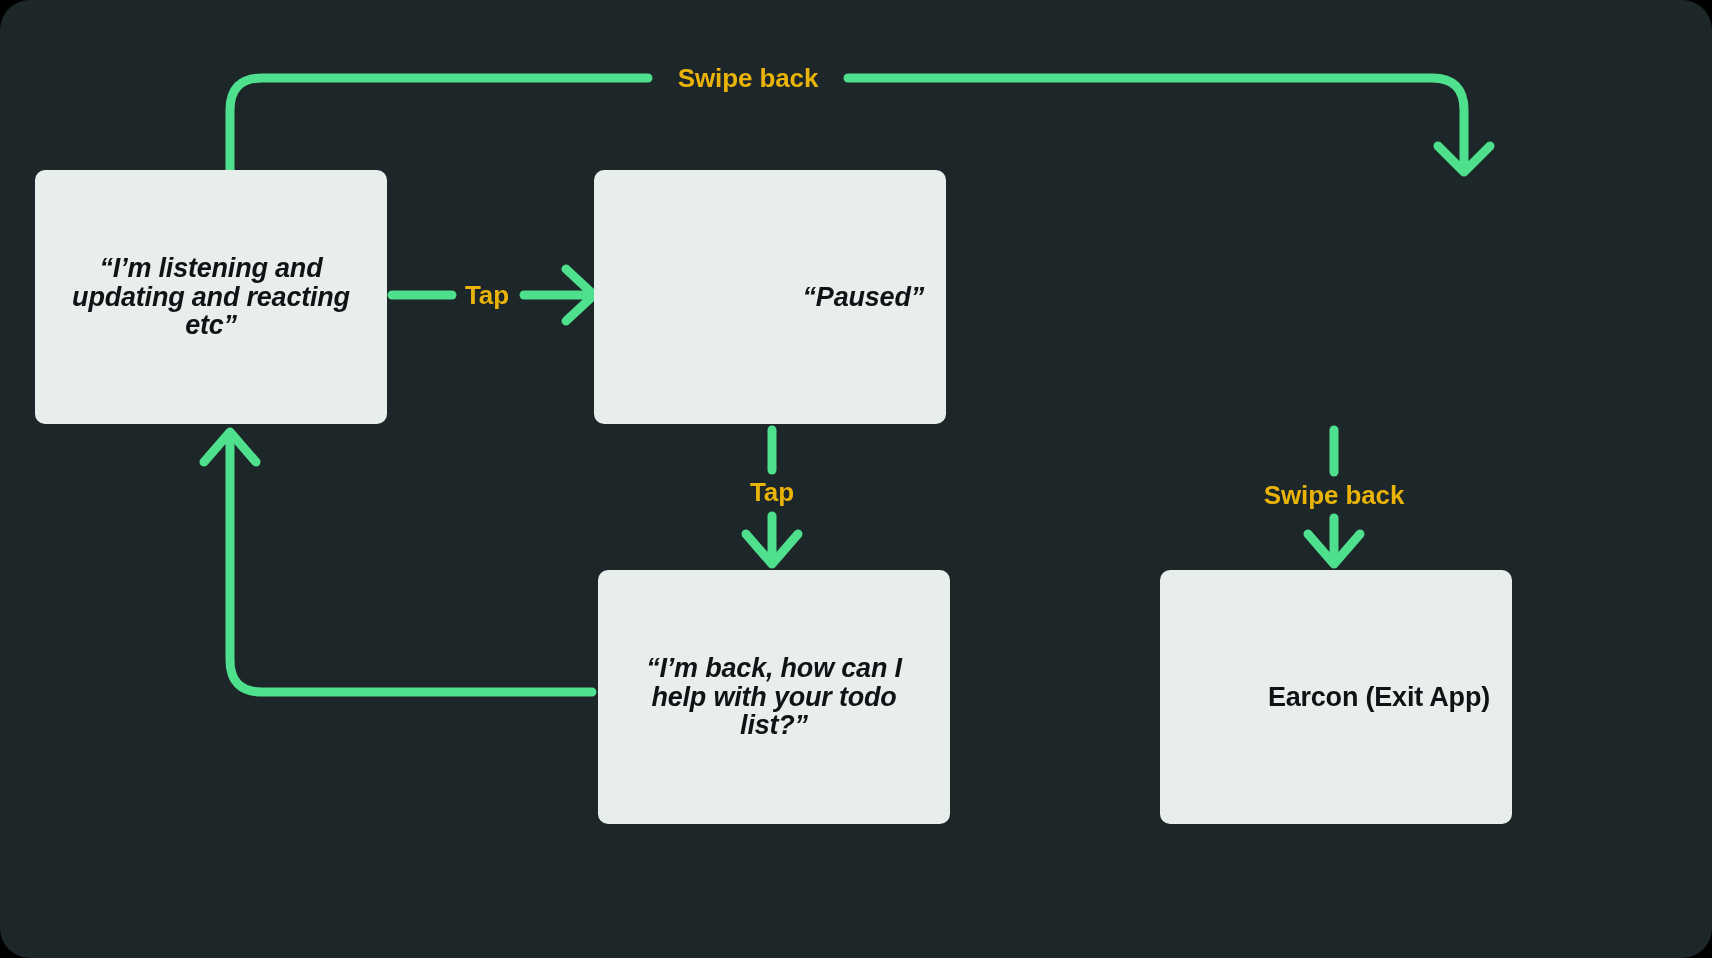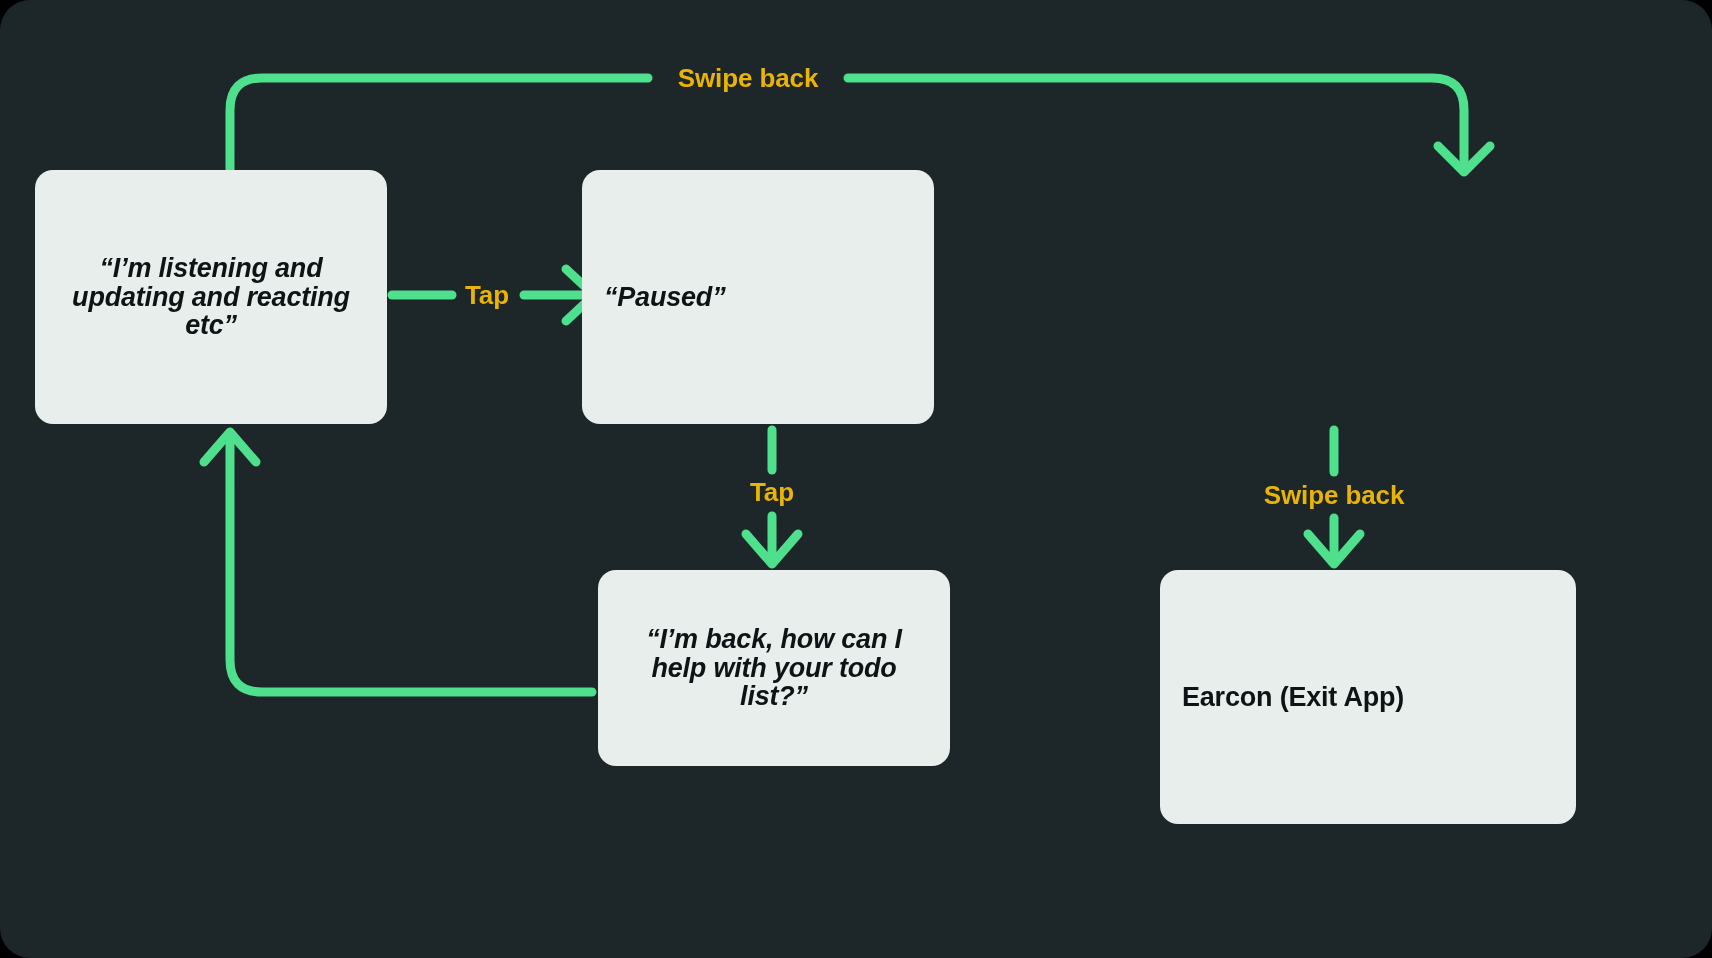--- a/index.html
+++ b/index.html
@@ -20,46 +20,46 @@
     position: absolute;
     left: 0;
     top: 0;
     width: 1712px;
     height: 958px;
     pointer-events: none;
   }
   .node {
     position: absolute;
     background: #e8eeec;
-    border-radius: 18px;
+    border-radius: 10px;
     display: flex;
     align-items: center;
-    justify-content: flex-start;
+    justify-content: flex-end;
     box-sizing: border-box;
     padding: 10px 22px;
   }
   .node-text {
     font-style: italic;
     font-weight: bold;
     color: #0e1416;
     text-align: center;
     font-size: 27px;
     line-height: 1.06;
     letter-spacing: -0.2px;
   }
   .node-text.plain {
     font-style: normal;
     font-size: 27px;
   }
   
   #node-listening { left: 35px;   top: 170px; width: 352px; height: 254px; }
-  #node-paused    { left: 582px;  top: 170px; width: 352px; height: 254px; }
+  #node-paused    { left: 594px;  top: 170px; width: 352px; height: 254px; }
   #node-confirm   { left: 1160px; top: 170px; width: 352px; height: 254px; }
-  #node-back      { left: 598px;  top: 570px; width: 352px; height: 196px; }
-  #node-earcon    { left: 1160px; top: 570px; width: 416px; height: 254px; }
+  #node-back      { left: 598px;  top: 570px; width: 352px; height: 254px; }
+  #node-earcon    { left: 1160px; top: 570px; width: 352px; height: 254px; }
 
   .edge-label {
     position: absolute;
     color: #eab308;
     font-weight: bold;
     font-size: 26px;
     letter-spacing: -0.1px;
     white-space: nowrap;
     transform: translate(-50%, -50%);
   }

